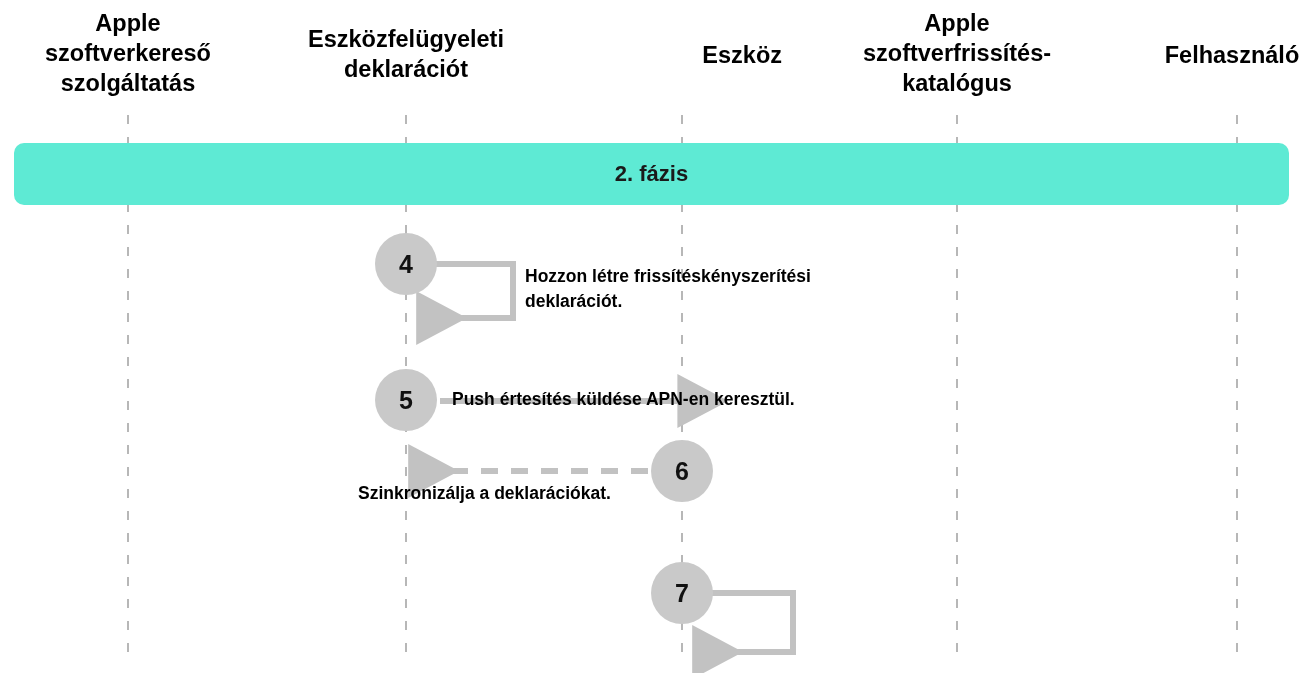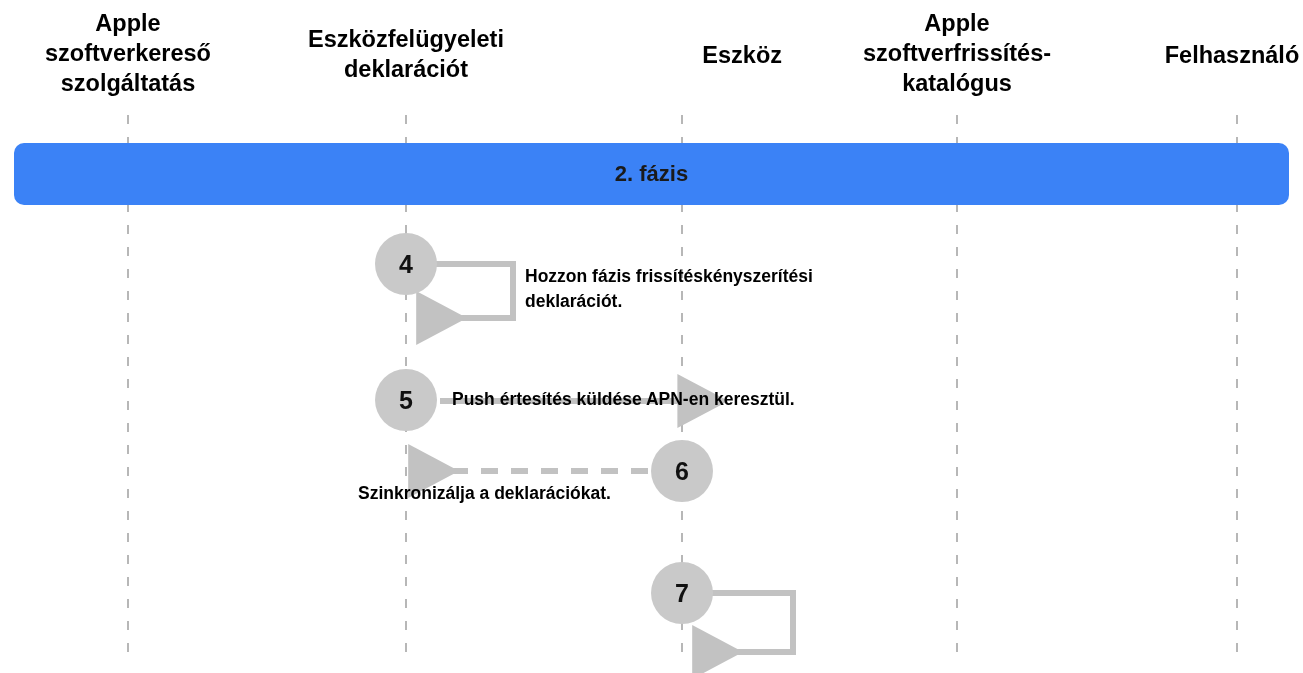--- a/index.html
+++ b/index.html
@@ -34,21 +34,21 @@
     color: #000000;
     white-space: pre-line;
     transform: translateX(-50%);
   }
   .phase-banner {
     position: absolute;
     left: 14px;
     top: 143px;
     width: 1275px;
     height: 62px;
-    background: #3b82f6;
+    background: #5eead4;
     border-radius: 10px;
     display: flex;
     align-items: center;
     justify-content: center;
   }
   .phase-banner-label {
     font-size: 22px;
     color: #1a1a1a;
   }
   .step-badge {
@@ -125,18 +125,18 @@
 
   <div class="phase-banner">
     <span class="phase-banner-label">2. fázis</span>
   </div>
 
   <div class="step-badge" style="left:406px; top:264px;">4</div>
   <div class="step-badge" style="left:406px; top:400px;">5</div>
   <div class="step-badge" style="left:682px; top:471px;">6</div>
   <div class="step-badge" style="left:682px; top:593px;">7</div>
 
-  <div class="msg-label" style="left:525px; top:264px; width:420px;">Hozzon fázis frissítéskényszerítési
+  <div class="msg-label" style="left:525px; top:264px; width:420px;">Hozzon létre frissítéskényszerítési
 deklarációt.</div>
   <div class="msg-label" style="left:452px; top:365px; width:470px;margin-top:22px;">Push értesítés küldése APN-en keresztül.</div>
   <div class="msg-label" style="left:358px; top:481px; width:330px;">Szinkronizálja a deklarációkat.</div>
 
 </div>
 
 </body></html>

